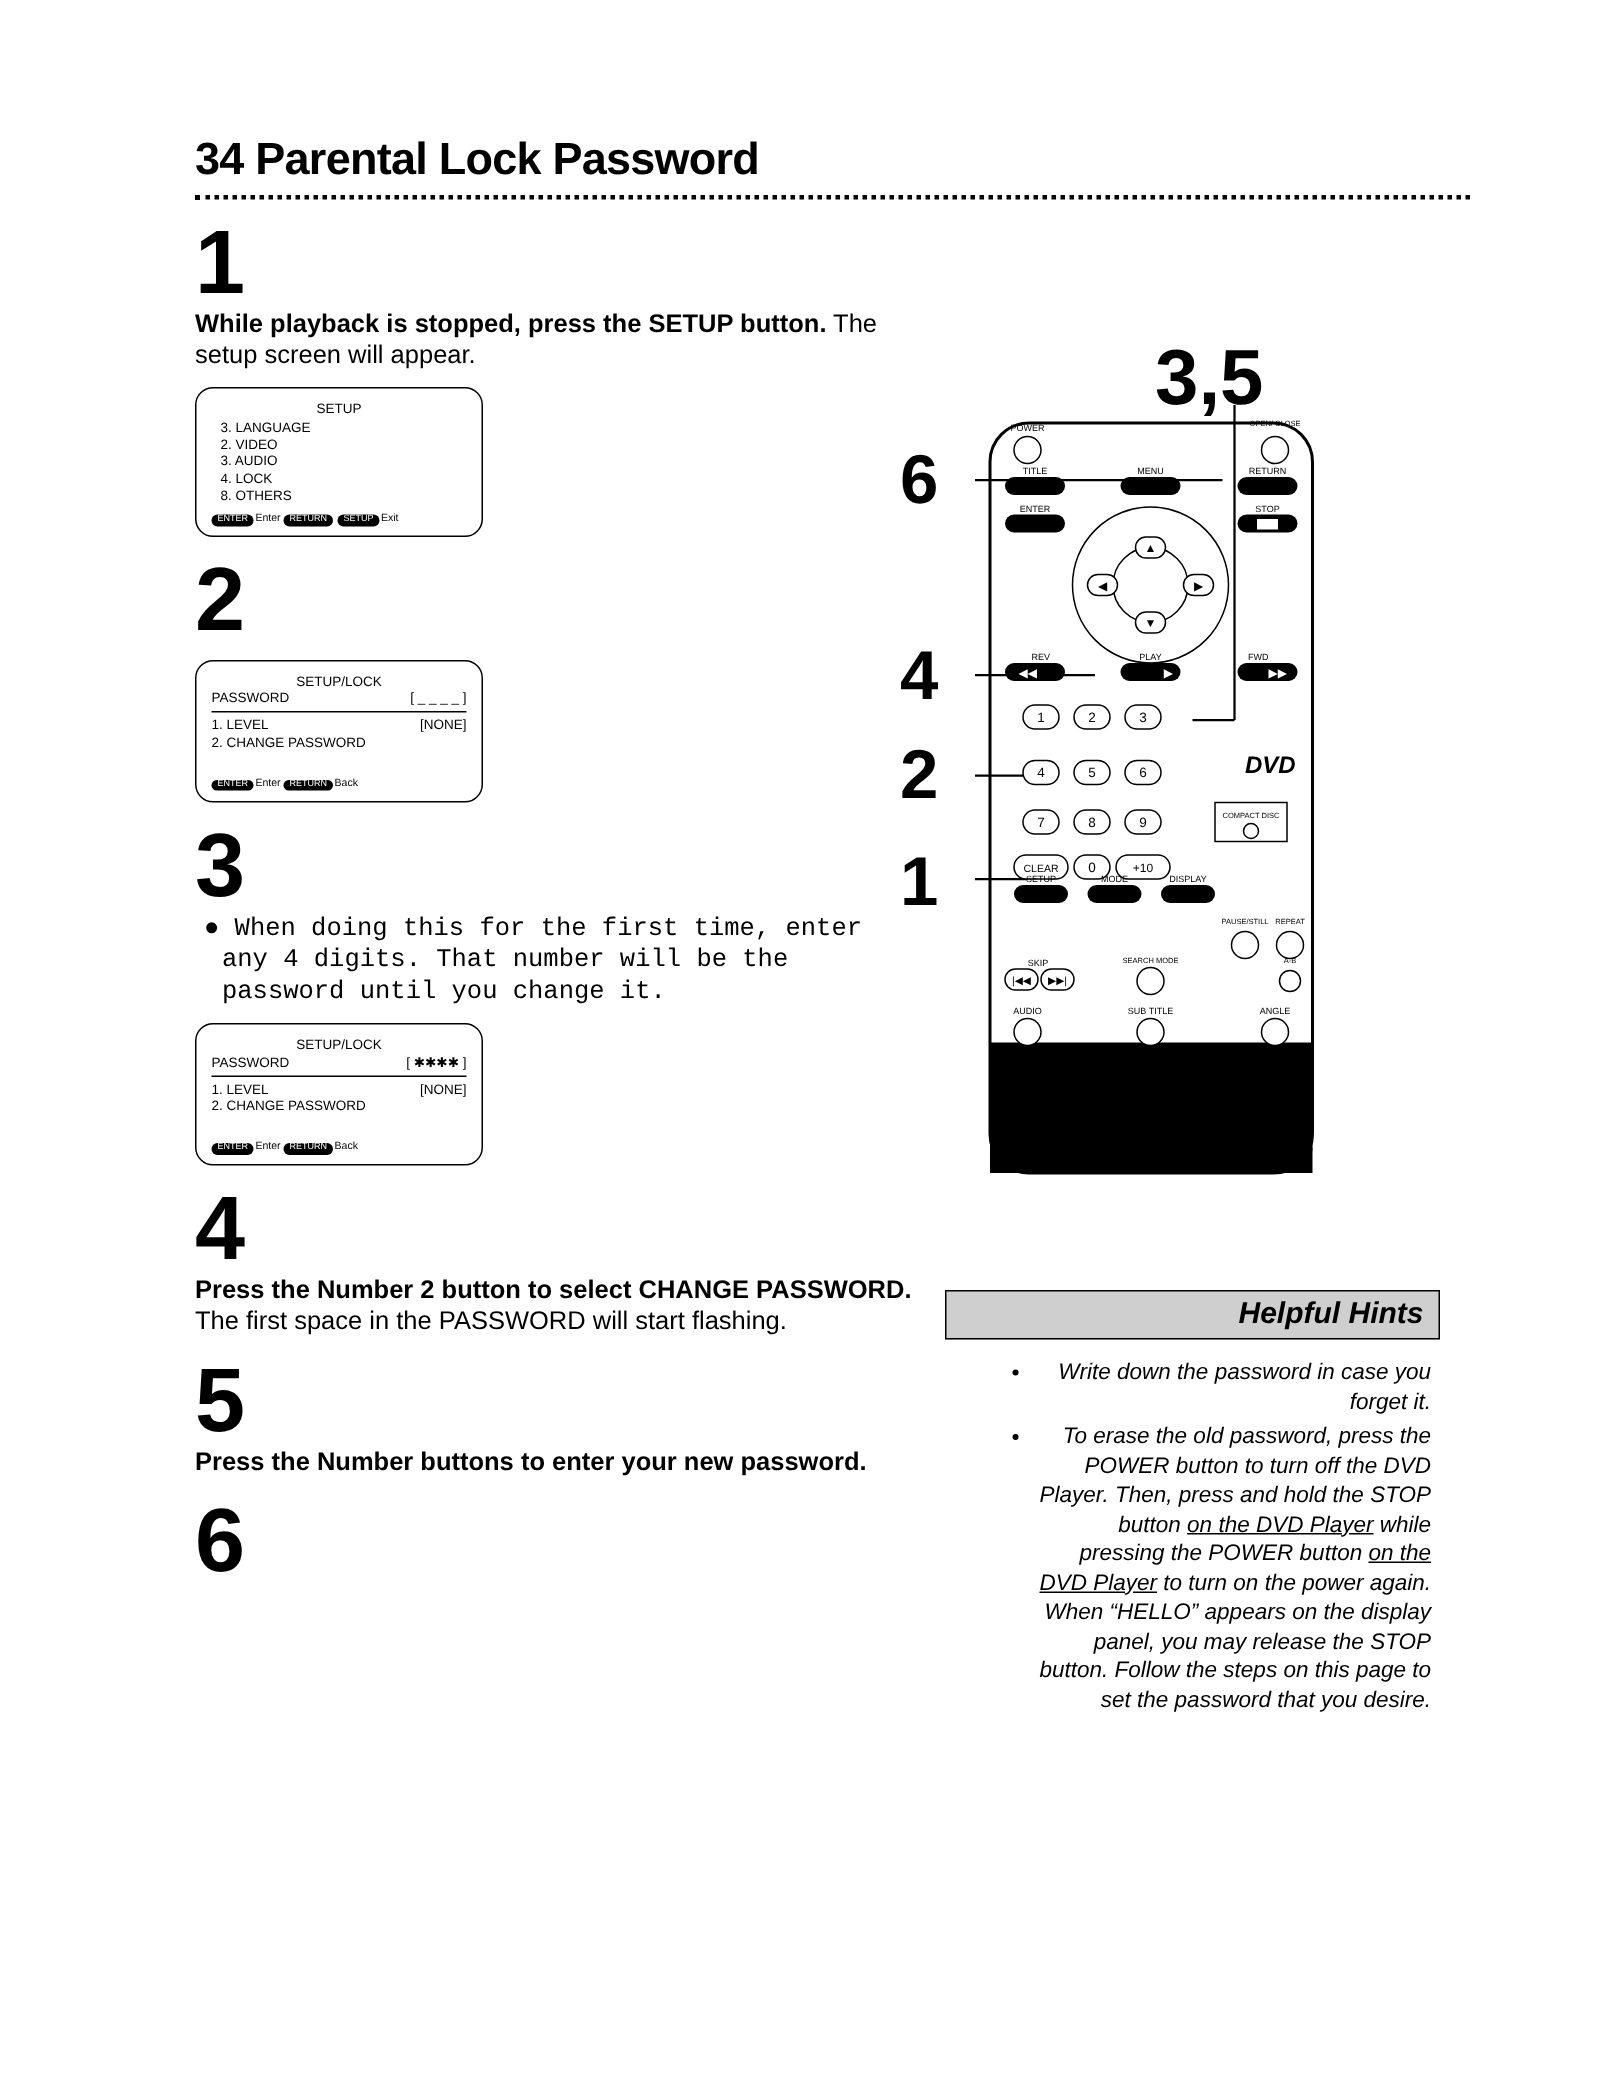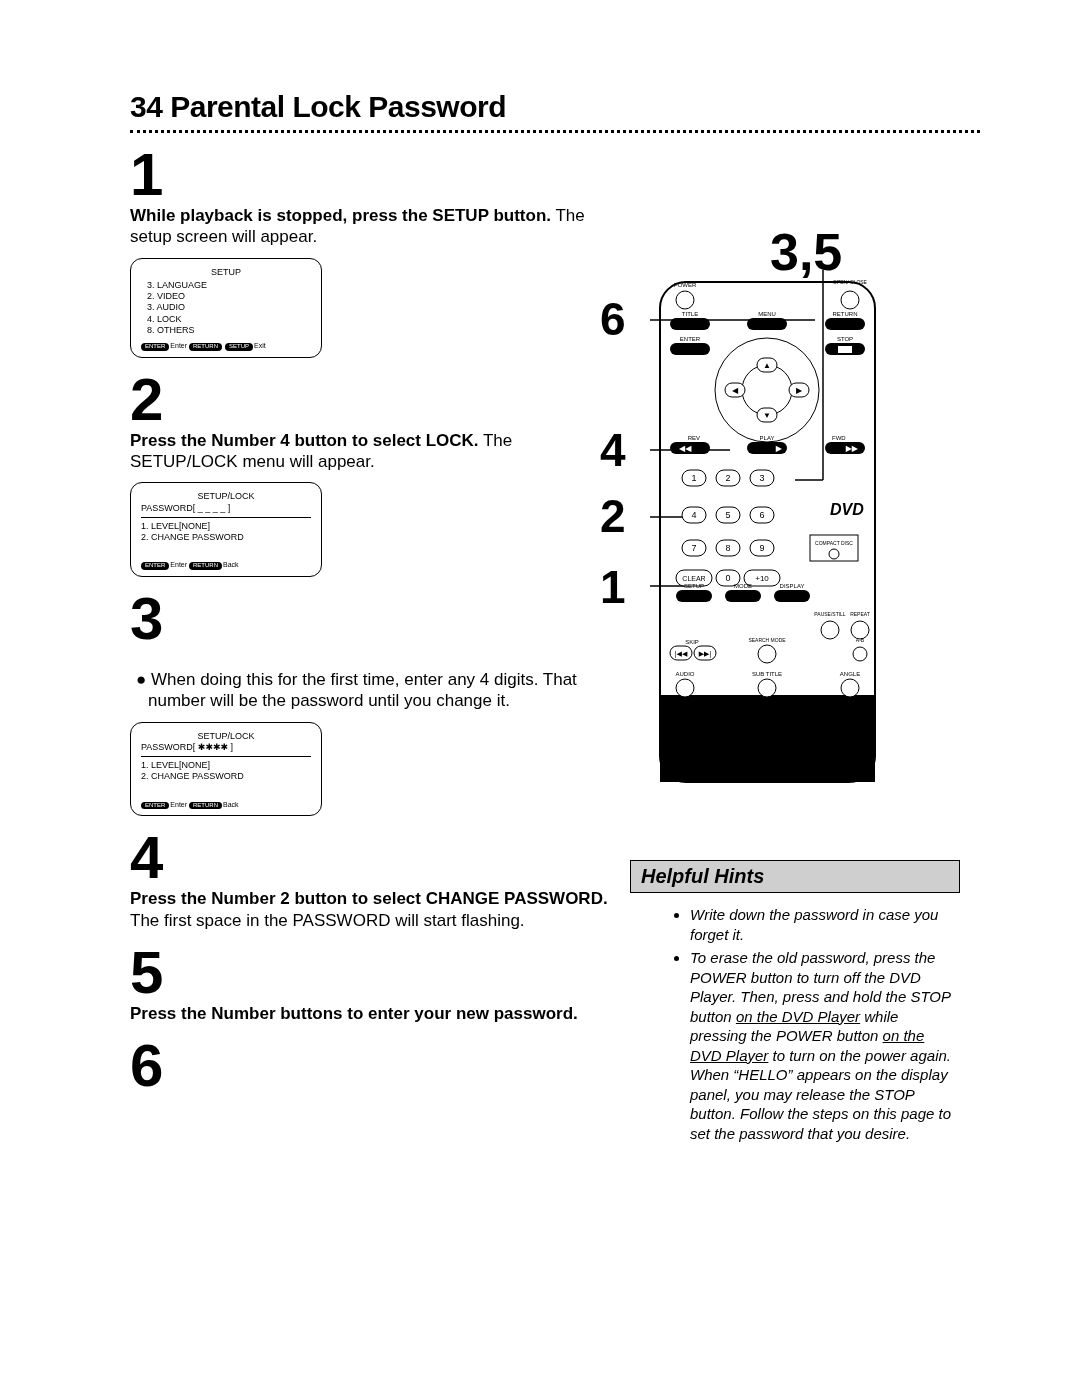--- a/index.html
+++ b/index.html
@@ -46,39 +46,40 @@
     padding: 8px 10px 6px 10px;
     margin-top: 10px;
     font-size: 9px;
     line-height: 1.25;
     position: relative;
   }
   .screen-title { text-align: center; }
   .screen-list { margin: 2px 0 6px 6px; }
   .screen-footer { font-size: 7px; border: none; }
   .pill { display:inline-block; background:#000; color:#fff; border-radius:6px; padding:0 4px; font-size:6px; margin-right:1px;}
-  .pw-row { display:flex; }
+  .pw-row { display:flex; justify-content:space-between; }
   .left-col { width: 500px; }
   .remote-area {
     position: absolute;
     top: 210px;
     left: 600px;
     width: 370px;
   }
   .remote-callouts .cnum {
     position: absolute;
     font-size: 46px;
     font-weight: bold;
   }
   .remote-svg-wrap { position:absolute; left:50px; top:60px; }
   .hints-box {
     position: absolute;
     top: 860px;
     left: 630px;
     width: 330px;
+    text-align: right;
   }
   .hints-title {
     background: #cfcfcf;
     border: 1.5px solid #000;
     font-style: italic;
     font-weight: bold;
     font-size: 20px;
     padding: 4px 10px;
   }
   .hints-body {
@@ -117,44 +118,41 @@
         <div>8. OTHERS</div>
       </div>
       <div class="screen-footer">
         <span class="pill">ENTER</span><span>Enter</span>
         <span class="pill">RETURN</span>
         <span class="pill">SETUP</span><span>Exit</span>
       </div>
     </div>
 
     <div class="step-num">2</div>
-    <div class="step-body">
-      <b>Press the Number 4 button to select LOCK.</b><span> The SETUP/LOCK menu will appear.</span>
-    </div>
     <div class="screen-box">
       <div class="screen-title">SETUP/LOCK</div>
       <div class="pw-row">
           <span>PASSWORD</span>
           <span>[ _ _ _ _ ]</span>
         </div>
       <hr style="border:none;border-top:1px solid #000;margin:3px 0;">
       <div class="pw-row">
           <span>1. LEVEL</span>
           <span>[NONE]</span>
         </div>
       <div>2. CHANGE PASSWORD</div>
       <div class="screen-footer" style="margin-top:18px;">
         <span class="pill">ENTER</span><span>Enter</span>
         <span class="pill">RETURN</span><span>Back</span>
       </div>
     </div>
 
     <div class="step-num">3</div>
     <div class="step-body">
-      <div style="margin-top:20px; text-indent:-12px; padding-left:18px;">● <span>When doing this for the first time, enter any 4 digits. That number will be the password until you change it.</span></div>
+      <div style="margin-top:2px; text-indent:-12px; padding-left:18px;font-family:Liberation Mono, monospace;">● <span>When doing this for the first time, enter any 4 digits. That number will be the password until you change it.</span></div>
     </div>
     <div class="screen-box">
       <div class="screen-title">SETUP/LOCK</div>
       <div class="pw-row">
           <span>PASSWORD</span>
           <span>[ ✱✱✱✱ ]</span>
         </div>
       <hr style="border:none;border-top:1px solid #000;margin:3px 0;">
       <div class="pw-row">
           <span>1. LEVEL</span>

